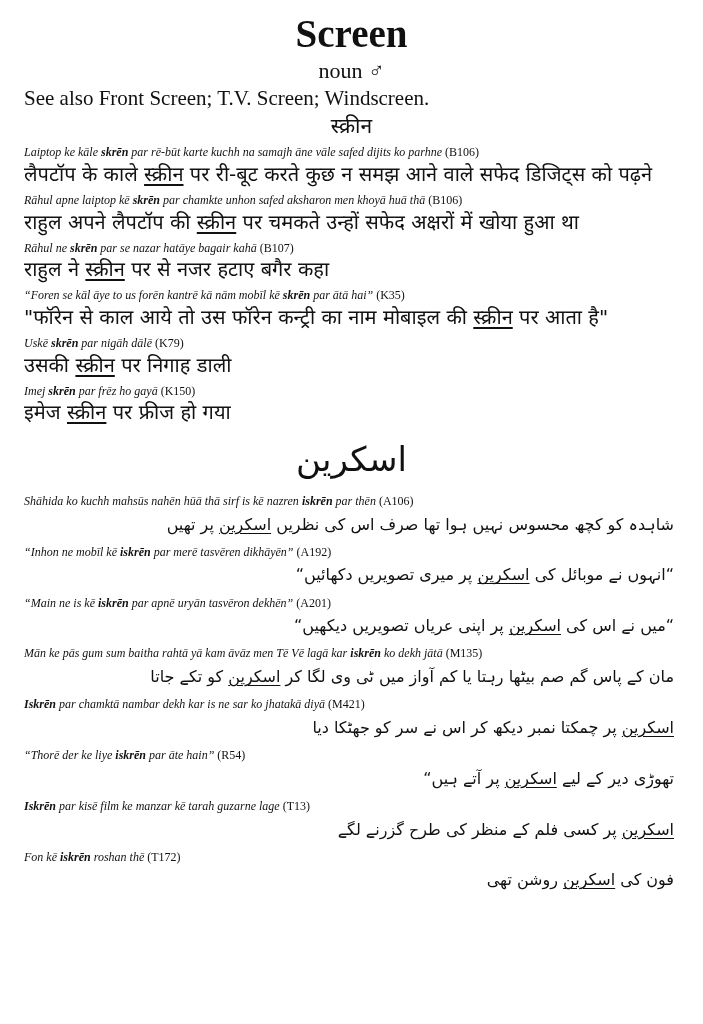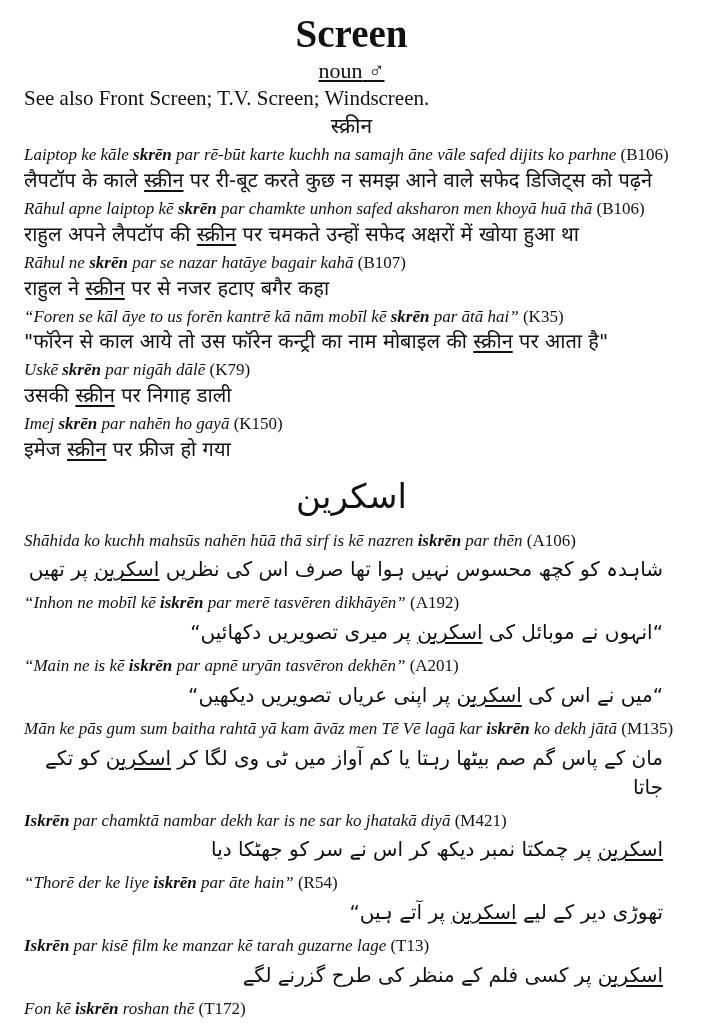--- a/index.html
+++ b/index.html
@@ -21,21 +21,20 @@
     font-size: 39px;
     font-weight: bold;
     margin: 2px 0 0 0;
     line-height: 1.15;
   }
   .pos-line {
     text-align: center;
     font-size: 22px;
     margin: 1px 0 0 0;
     line-height: 1.15;
-    text-decoration: underline;
   }
   .gender {
     font-size: 22px;
   }
   .see-also {
     font-size: 21px;
     margin: 3px 0 0 0;
     line-height: 1.15;
   }
   .hindi-header {
@@ -48,21 +47,21 @@
   .urdu-header {
     text-align: center;
     font-size: 34px;
     margin: 14px 0 14px 0;
     line-height: 1.2;
     direction: rtl;
     font-family: "DejaVu Sans", sans-serif;
   }
   .translit {
     font-style: italic;
-    font-size: 17px;
+    font-size: 12px;
     line-height: 1.22;
     margin: 0;
     text-align: justify;
   }
   .translit .key {
     font-weight: bold;
   }
   .translit .ref {
     font-style: normal;
   }
@@ -73,23 +72,23 @@
     margin: 1px 0 0 0;
     font-family: "DejaVu Sans", sans-serif;
   }
   .hindi-line .ukey, .urdu-line .ukey {
     text-decoration: underline;
     text-underline-offset: 3px;
   }
   .urdu-line {
     direction: rtl;
     text-align: right;
-    font-size: 20px;
+    font-size: 16px;
     line-height: 1.45;
-    margin: 4px 16px 0 0;
+    margin: 4px 5px 0 0;
     font-family: "DejaVu Sans", sans-serif;
   }
   .h-entry { margin: 0 0 6px 0; }
   .u-entry { margin: 0 0 9px 0; }
 </style>
 </head>
 <body>
 
 <div class="page">
 
@@ -120,21 +119,21 @@
     <p class="translit"><span>“Foren se kāl āye to us forēn kantrē kā nām mobīl kē </span><span class="key">skrēn</span><span> par ātā hai” </span><span class="ref">(K35)</span></p>
     <p class="hindi-line"><span>"फॉरेन से काल आये तो उस फॉरेन कन्ट्री का नाम मोबाइल की </span><span class="ukey">स्क्रीन</span><span> पर आता है"</span></p>
   </div>
 
   <div class="h-entry">
     <p class="translit"><span>Uskē </span><span class="key">skrēn</span><span> par nigāh dālē </span><span class="ref">(K79)</span></p>
     <p class="hindi-line"><span>उसकी </span><span class="ukey">स्क्रीन</span><span> पर निगाह डाली</span></p>
   </div>
 
   <div class="h-entry">
-    <p class="translit"><span>Imej </span><span class="key">skrēn</span><span> par nahēn ho gayā </span><span class="ref">(K150)</span></p>
+    <p class="translit"><span>Imej </span><span class="key">skrēn</span><span> par frēz ho gayā </span><span class="ref">(K150)</span></p>
     <p class="hindi-line"><span>इमेज </span><span class="ukey">स्क्रीन</span><span> पर फ्रीज हो गया</span></p>
   </div>
 
   <p class="urdu-header">اسکرین</p>
 
   <div class="u-entry">
     <p class="translit"><span>Shāhida ko kuchh mahsūs nahēn hūā thā sirf is kē nazren </span><span class="key">iskrēn</span><span> par thēn </span><span class="ref">(A106)</span></p>
     <p class="urdu-line"><span>شاہدہ کو کچھ محسوس نہیں ہوا تھا صرف اس کی نظریں </span><span class="ukey">اسکرین</span><span> پر تھیں</span></p>
   </div>
 

